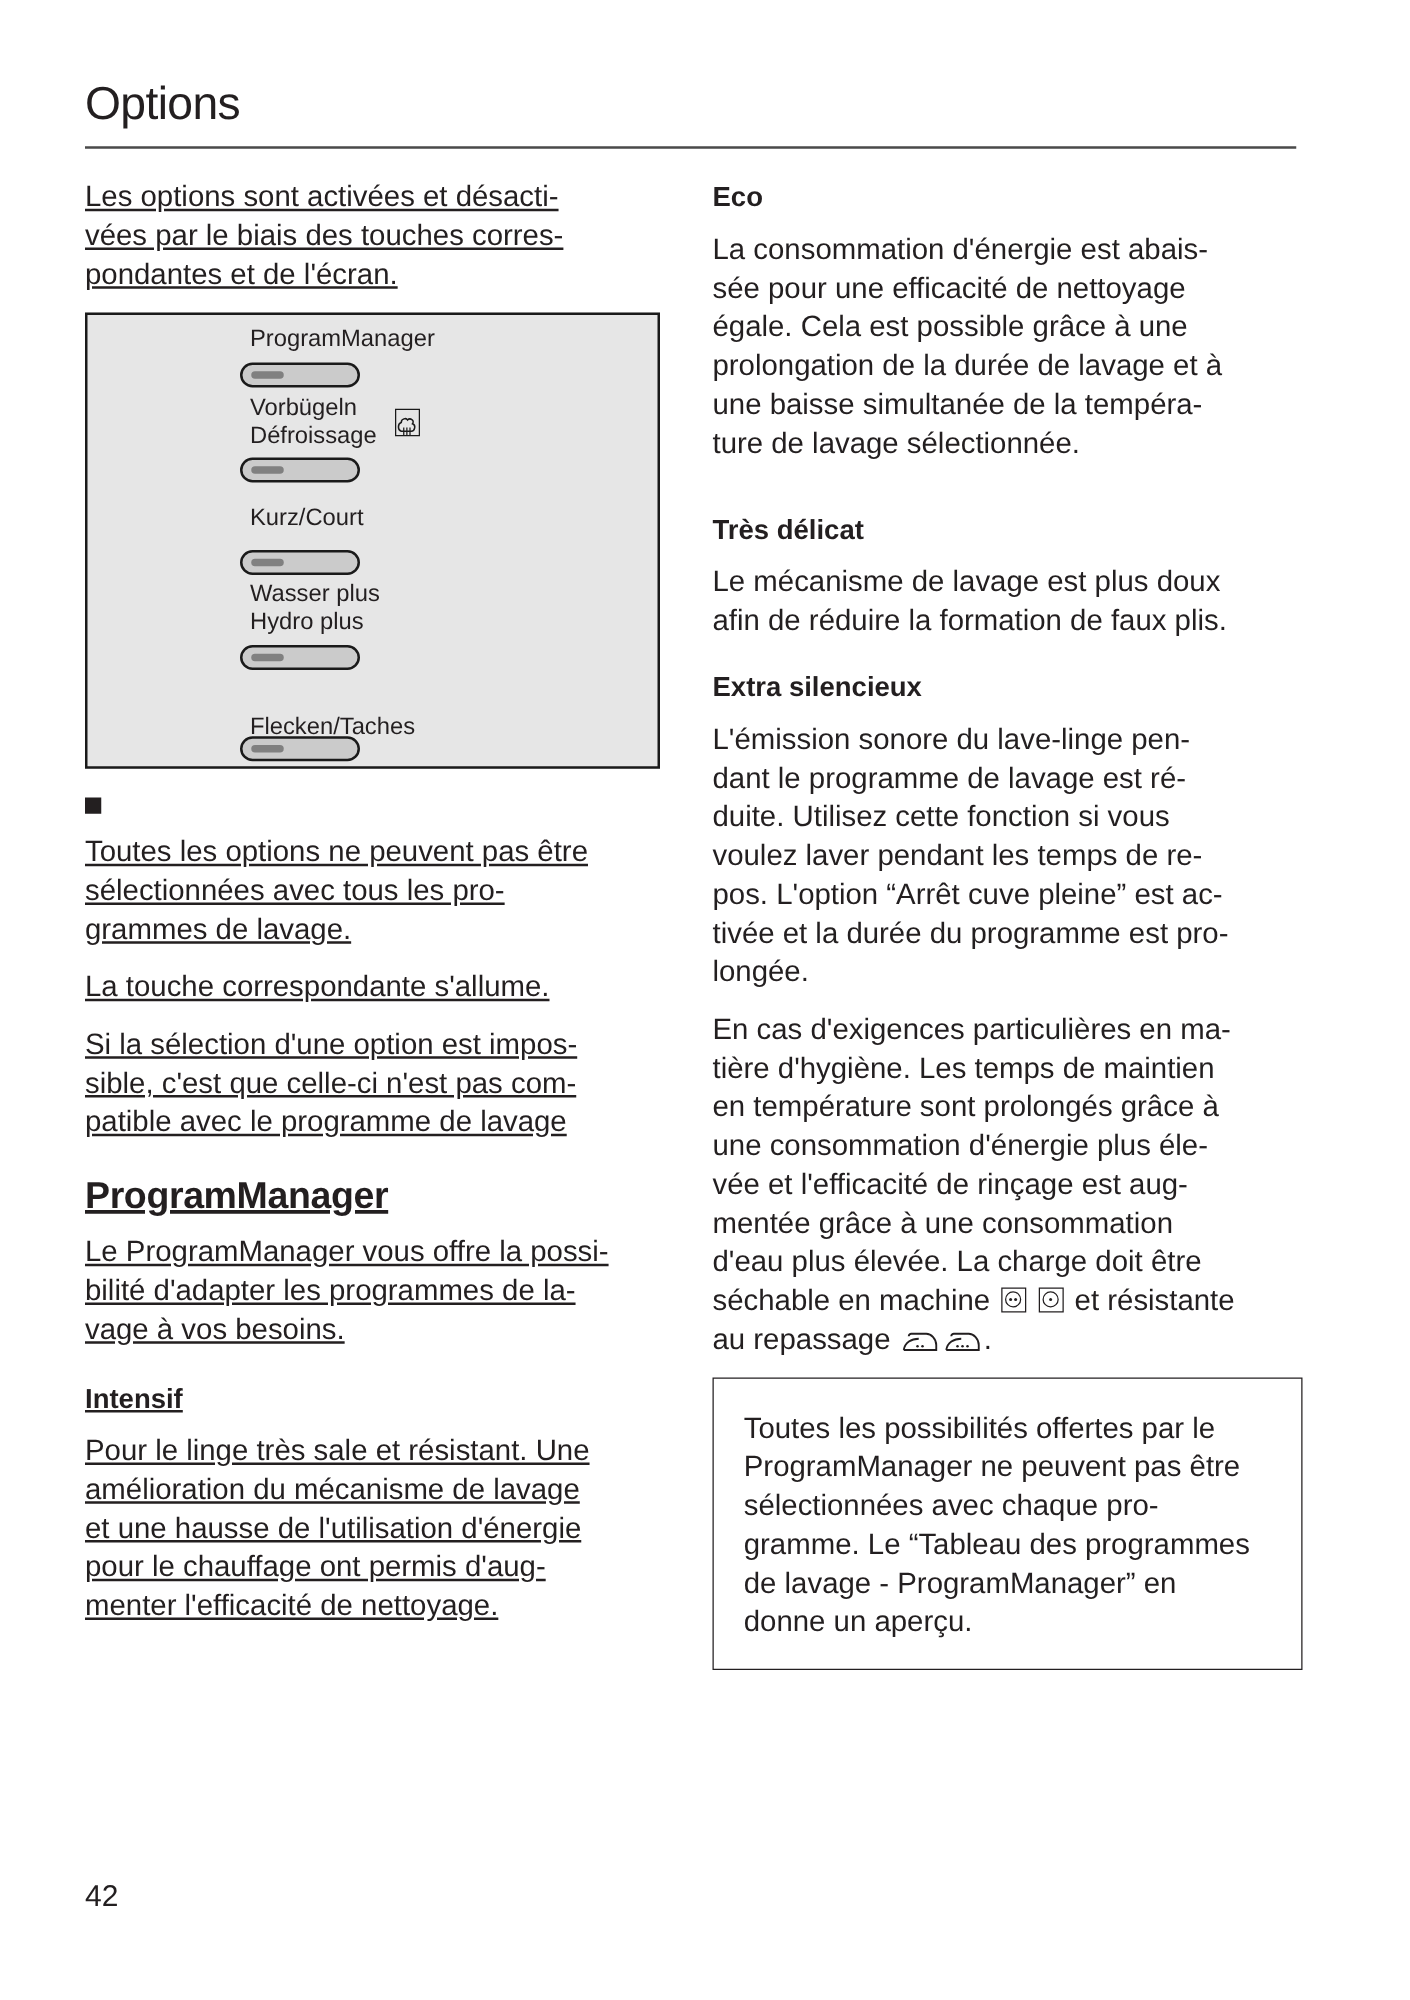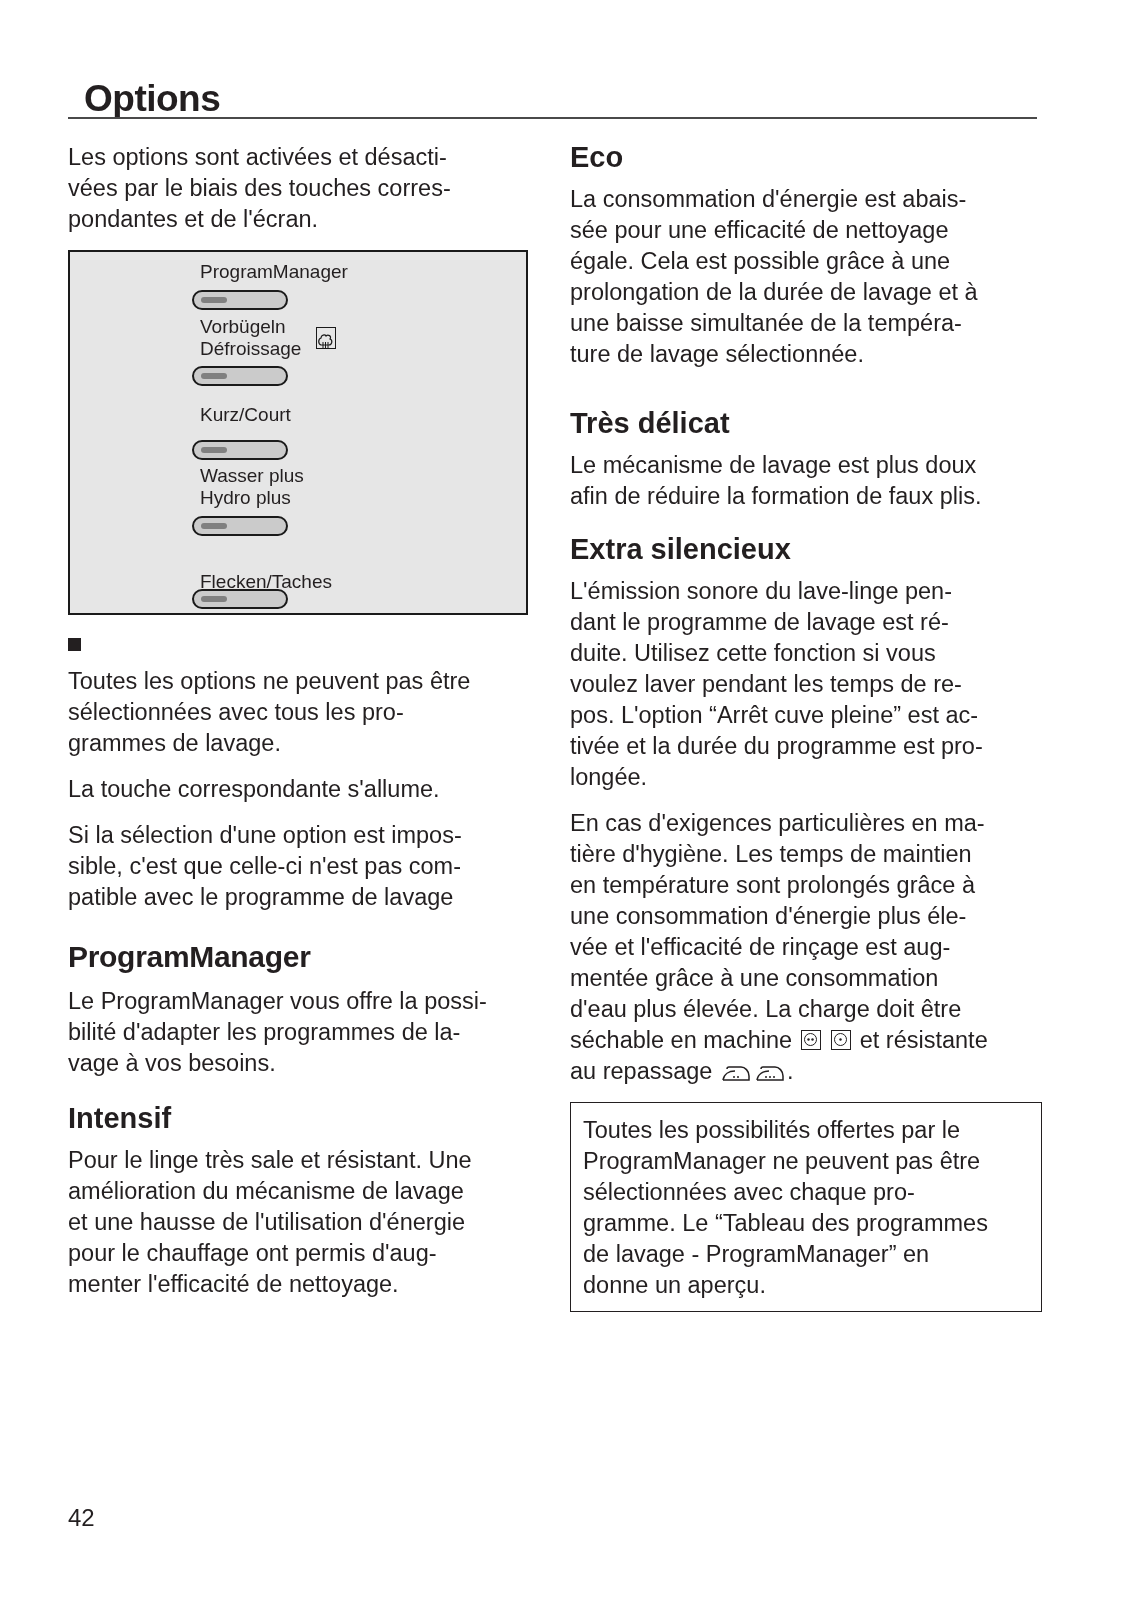--- a/index.html
+++ b/index.html
@@ -1,38 +1,38 @@
 <!DOCTYPE html>
 <html><head>
 <meta charset="utf-8">
 <style>
   html, body { margin: 0; padding: 0; background: #ffffff; }
   body { width: 1128px; height: 1600px; position: relative; overflow: hidden;
          font-family: "Liberation Sans", sans-serif; color: #231f20; }
-  .page-title { position: absolute; left: 68px; top: 62px; font-size: 37px; font-weight: bold; letter-spacing: -0.5px; margin: 16px; }
+  .page-title { position: absolute; left: 68px; top: 62px; font-size: 37px; font-weight: normal; letter-spacing: -0.5px; margin: 0; }
   .title-rule { position: absolute; left: 68px; top: 117px; width: 969px; height: 0; border-top: 2px solid #4a4a4a; }
   .col { position: absolute; top: 142px; font-size: 23.5px; line-height: 31px; }
-  .col-left { left: 68px; width: 475px; }
+  .col-left { left: 68px; width: 475px; text-decoration: underline; }
   .col-right { left: 570px; width: 470px; }
   p { margin: 0 0 15px 0; white-space: pre-line; }
-  h3 { margin: 0 0 11px 0; font-size: 29px; font-weight: bold; line-height: 31px; }
+  h3 { margin: 0 0 11px 0; font-size: 22px; font-weight: bold; line-height: 31px; }
   h2 { margin: 26px 0 11px 0; font-size: 30px; font-weight: bold; line-height: 36px; letter-spacing: -0.3px; }
   .panel { position: relative; width: 460px; height: 365px; background: #e6e6e6; border: 2px solid #1a1a1a; margin: 4px 0 14px 0; box-sizing: border-box; }
   .panel-label { position: absolute; left: 130px; font-size: 19px; line-height: 22px; color: #231f20; white-space: pre-line; }
   .panel-btn { position: absolute; left: 122px; width: 96px; height: 20px; border: 2px solid #1a1a1a; border-radius: 12px; background: #cbcbcb; box-sizing: border-box; cursor: pointer; }
   .panel-btn::after { content: ""; position: absolute; left: 7px; top: 5px; width: 26px; height: 6px; border-radius: 3px; background: #808080; }
   .steam-icon { position: absolute; left: 246px; top: 75px; width: 20px; height: 22px; border: 1.5px solid #1a1a1a; box-sizing: border-box; }
   .bullet { display: flex; margin: 0 0 15px 0; }
   .bullet-mark { width: 13px; height: 13px; background: #231f20; flex: none; margin: 9px 12px 0 0; }
   .bullet-text { white-space: pre-line; }
   .care-icon { display: inline-block; width: 20px; height: 20px; border: 1.5px solid #231f20; box-sizing: border-box; vertical-align: -2px; position: relative; margin: 0 2px; }
   .care-icon::before { content: ""; position: absolute; left: 2px; top: 2px; width: 13px; height: 13px; border: 1.3px solid #231f20; border-radius: 50%; box-sizing: border-box; }
   .iron-icon { display: inline-block; width: 30px; height: 20px; vertical-align: -3px; margin: 0 2px; }
   .note-box { border: 1.5px solid #231f20; padding: 8px 6px 6px 8px; margin-top: 12px; width: 472px; box-sizing: border-box; }
-  .note-box p { margin: 4px; }
+  .note-box p { margin: 16px; }
   .page-number { position: absolute; left: 68px; top: 1504px; font-size: 24px; }
 </style>
 </head>
 <body>
 
 <h1 class="page-title">Options</h1>
 <div class="title-rule"></div>
 
 <div class="col col-left">
   <p>Les options sont activées et désacti-

